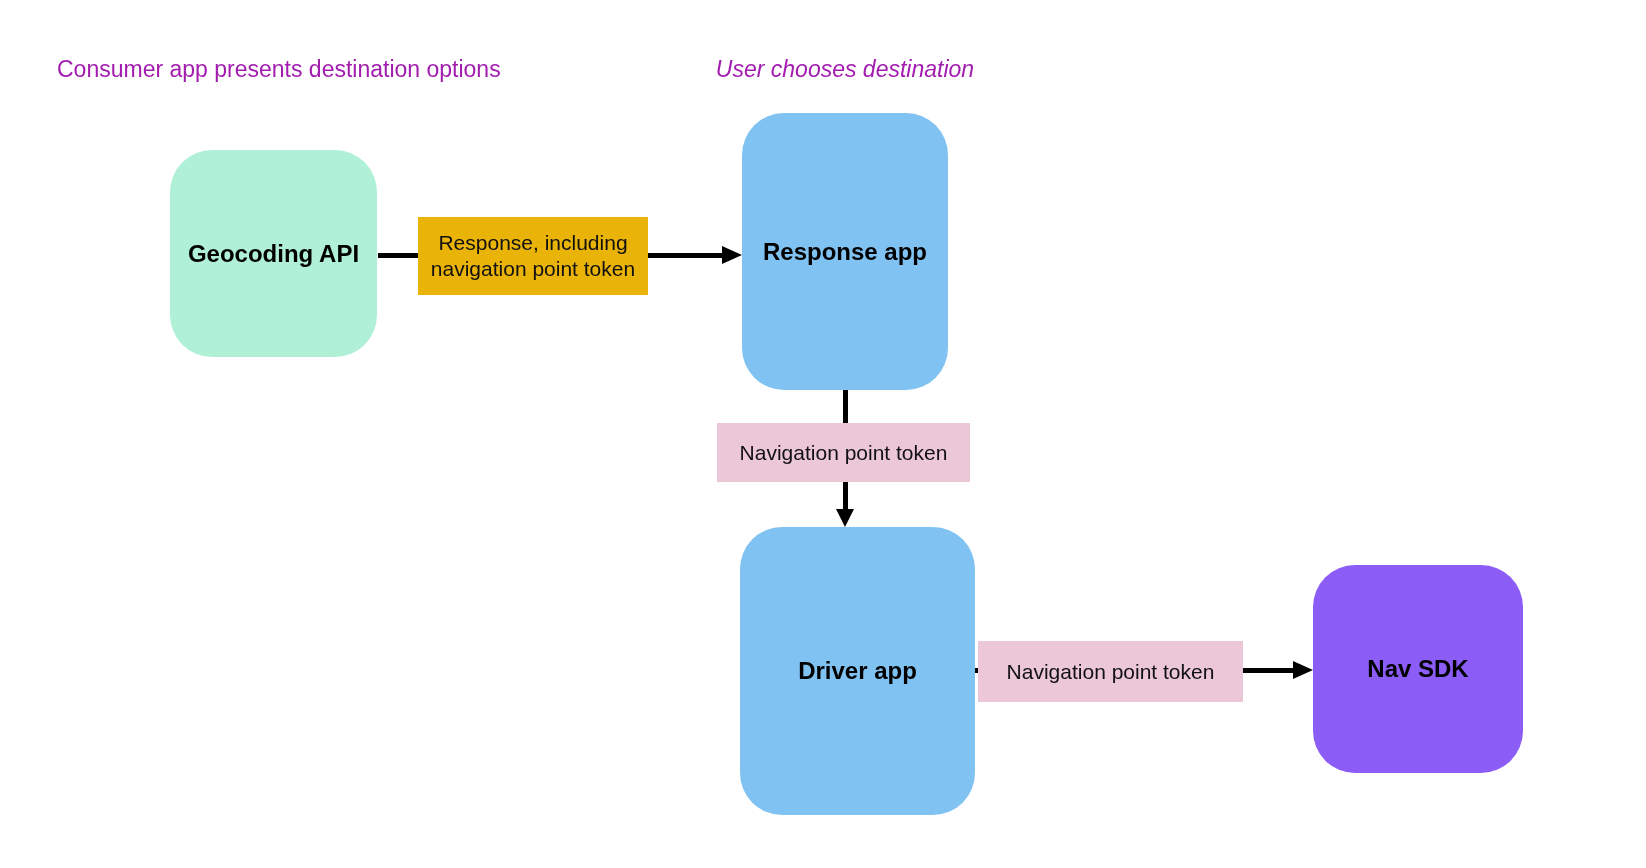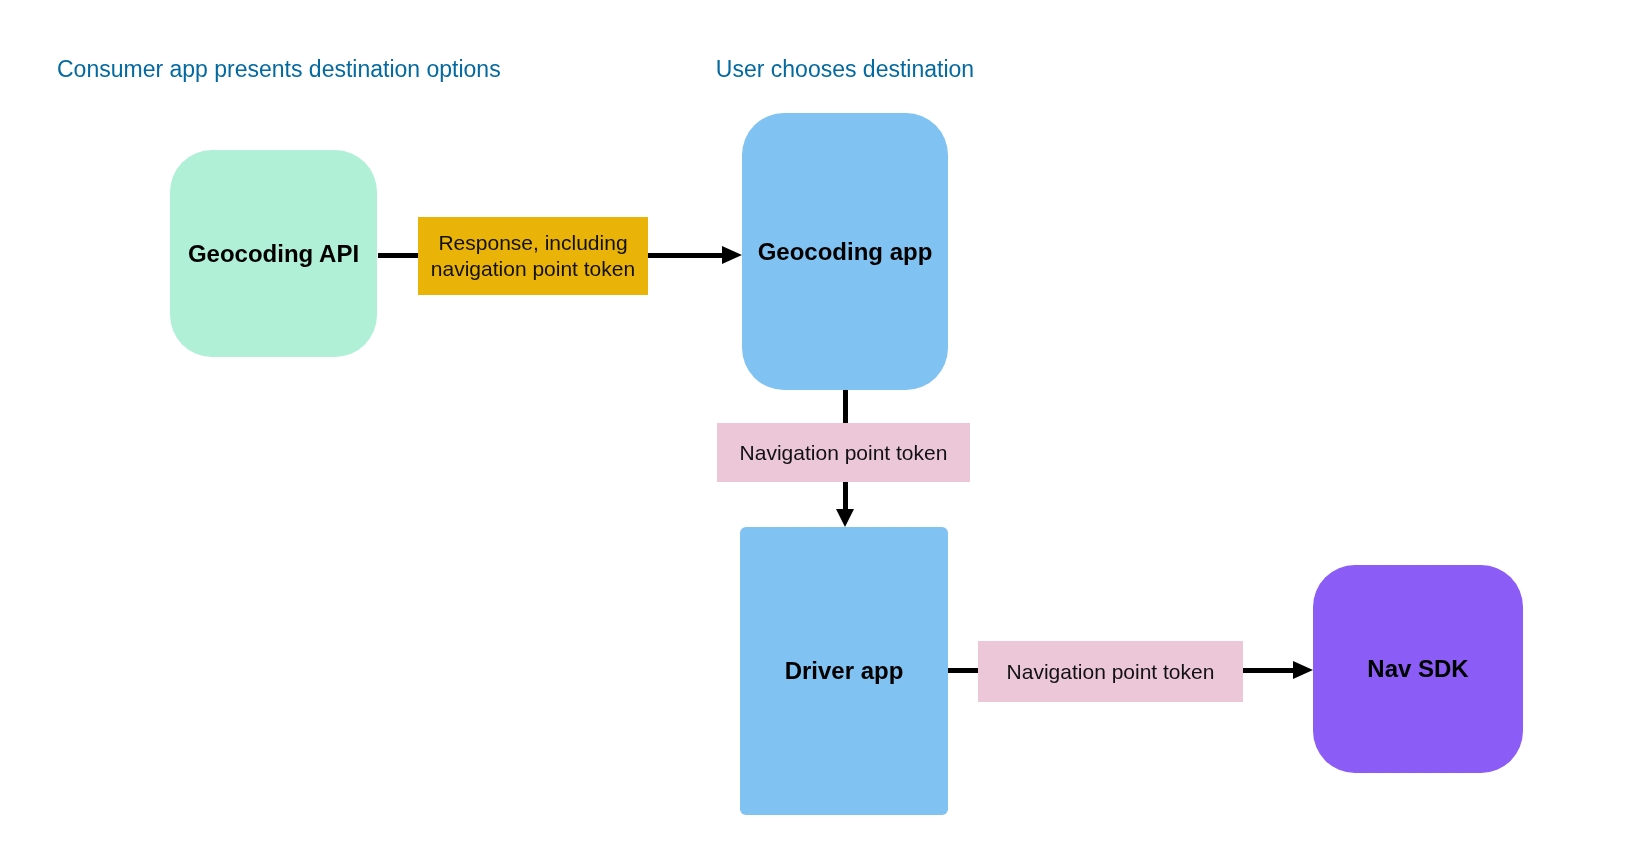--- a/index.html
+++ b/index.html
@@ -14,24 +14,24 @@
     position: relative;
     width: 1646px;
     height: 868px;
     background: #ffffff;
   }
   .col-header {
     position: absolute;
     top: 56px;
     font-size: 23px;
     font-weight: 400;
-    color: #0369a1;
+    color: #a21caf;
     white-space: nowrap;
   }
-  .col-header.centered { transform: translateX(-50%); }
+  .col-header.centered { transform: translateX(-50%); font-style: italic; }
   .node {
     position: absolute;
     border-radius: 42px;
     display: flex;
     align-items: center;
     justify-content: center;
     text-align: center;
   }
   .node .node-label {
     font-size: 24px;
@@ -66,21 +66,21 @@
     border-left: 20px solid #000000;
   }
   .arrowhead.down {
     border-left: 9px solid transparent;
     border-right: 9px solid transparent;
     border-top: 18px solid #000000;
   }
   
   #node-geocoding { left: 170px; top: 150px; width: 207px; height: 207px; }
   #node-consumer  { left: 742px; top: 113px; width: 206px; height: 277px; }
-  #node-driver    { left: 740px; top: 527px; width: 208px; height: 288px; border-radius: 6px; }
+  #node-driver    { left: 740px; top: 527px; width: 235px; height: 288px; }
   #node-navsdk    { left: 1313px; top: 565px; width: 210px; height: 208px; }
   
   #edge-label-1 { left: 418px; top: 217px; width: 230px; height: 78px; }
   #edge-label-2 { left: 717px; top: 423px; width: 253px; height: 59px; }
   #edge-label-3 { left: 978px; top: 641px; width: 265px; height: 61px; }
   
   #col-header-1 { left: 57px; }
   #col-header-2 { left: 845px; }
   #col-header-3 { left: 1398px; }
   
@@ -115,21 +115,21 @@
   <div class="edge-line" id="edge3-seg-a"></div>
   <div class="edge-label" id="edge-label-3" style="background-color: rgb(236, 199, 216);">Navigation point token</div>
   <div class="edge-line" id="edge3-seg-b"></div>
   <div class="arrowhead right" id="edge3-head"></div>
 
   <div class="node" id="node-geocoding" style="background-color: rgb(176, 240, 215);">
     <span class="node-label">Geocoding API</span>
   </div>
 
   <div class="node" id="node-consumer" style="background-color: rgb(128, 194, 241);">
-    <span class="node-label">Geocoding app</span>
+    <span class="node-label">Response app</span>
   </div>
 
   <div class="node" id="node-driver" style="background-color: rgb(128, 194, 241);">
     <span class="node-label">Driver app</span>
   </div>
 
   <div class="node" id="node-navsdk" style="background-color: #8b5cf6;">
     <span class="node-label">Nav SDK</span>
   </div>
 

